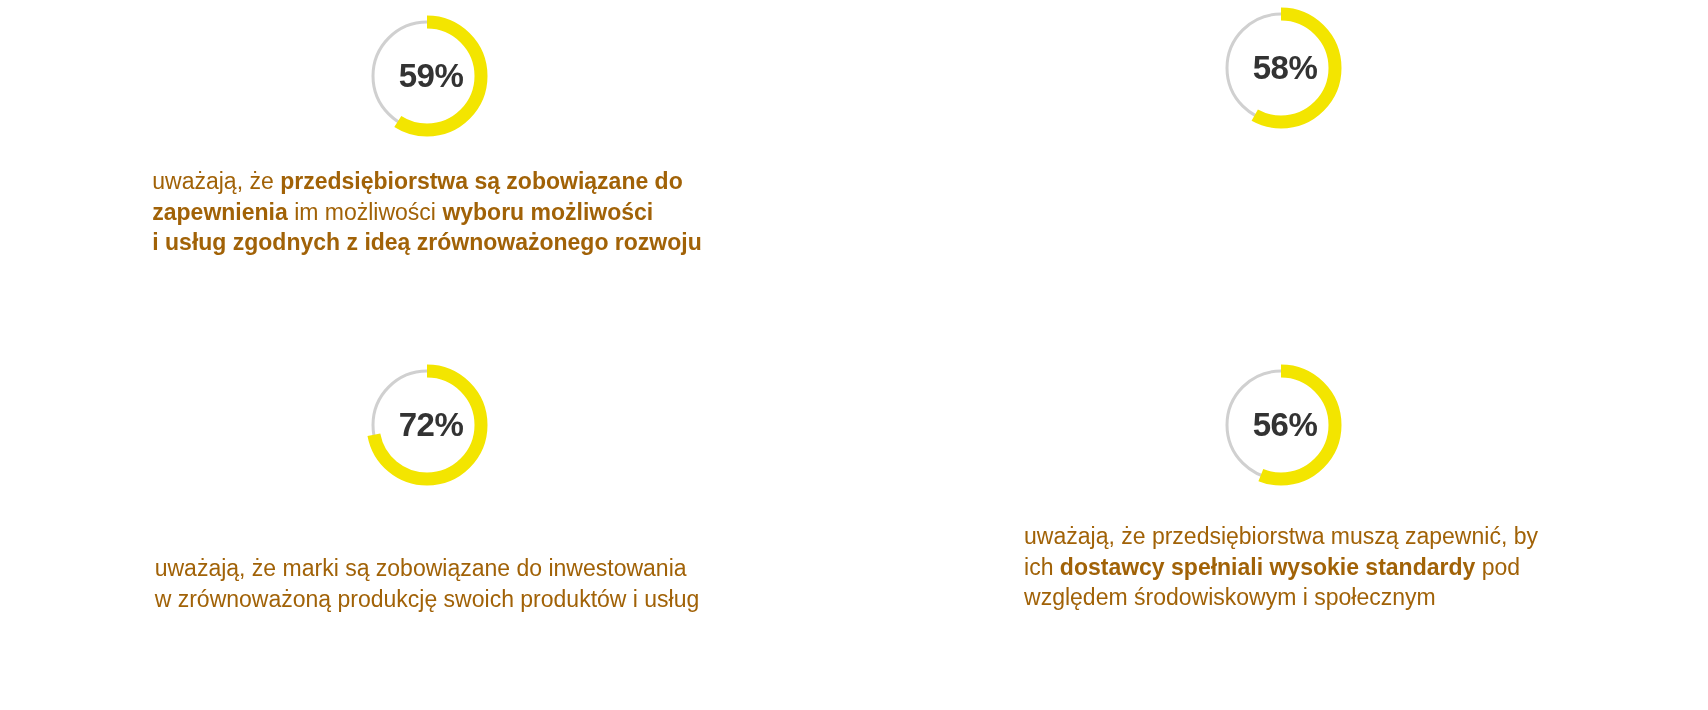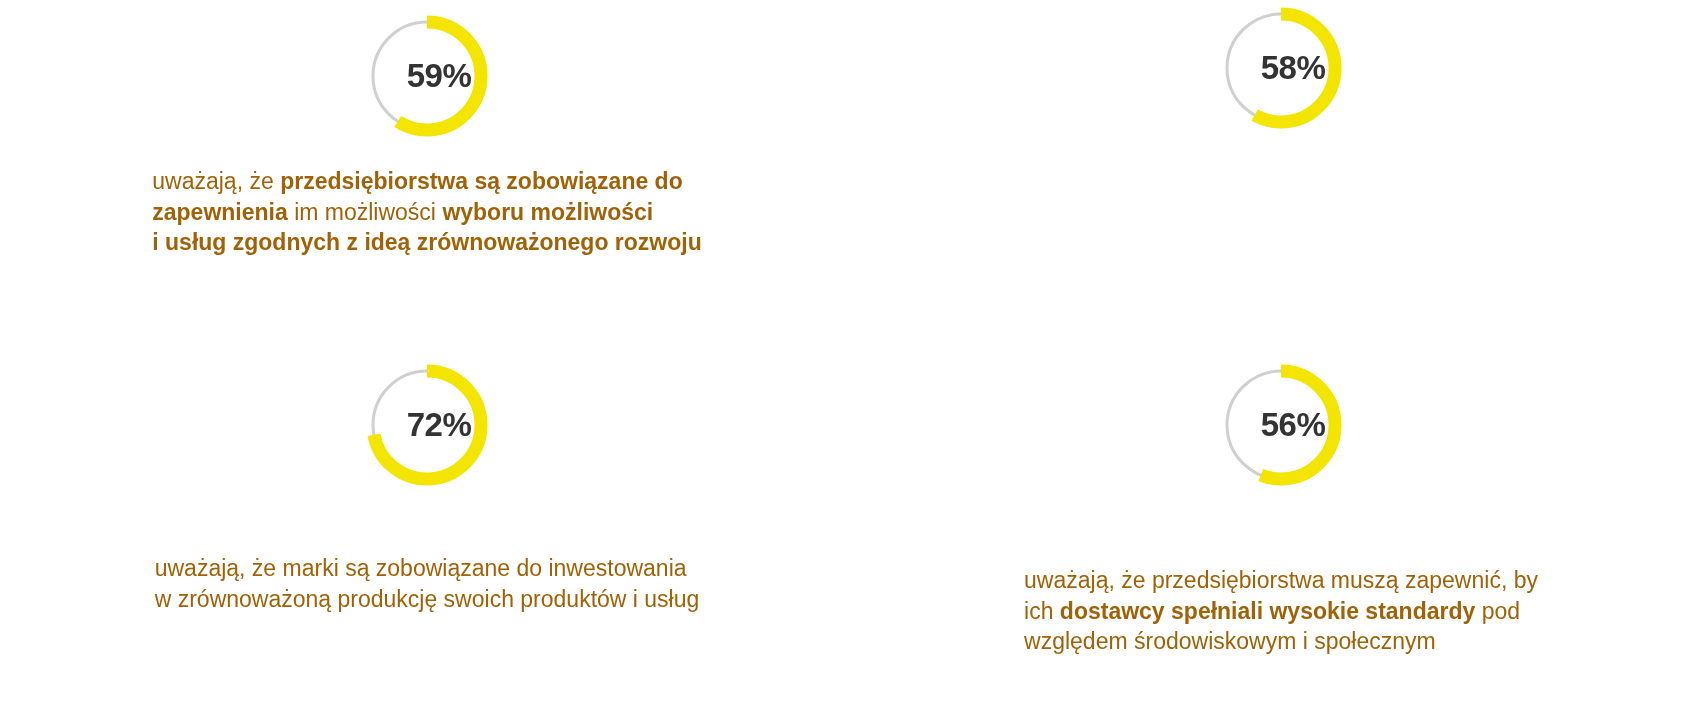--- a/index.html
+++ b/index.html
@@ -25,35 +25,35 @@
   .cell {
     position: relative;
     display: flex;
     flex-direction: column;
     align-items: center;
     box-sizing: border-box;
   }
   .cell-0 { padding-top: 12px; }
   .cell-1 { padding-top: 4px; }
   .cell-2 { padding-top: 362px; }
-  .cell-3 { padding-top: 362px; gap: 44px; }
+  .cell-3 { padding-top: 362px; }
   .cell-2, .cell-3 { padding-top: 6px; }
 
   .donut-wrap {
     position: relative;
     width: 128px;
     height: 128px;
   }
   .donut-wrap svg {
     display: block;
   }
   .donut-value {
     position: absolute;
     top: 0;
-    left: 12px;
+    left: 4px;
     width: 128px;
     height: 128px;
     display: flex;
     align-items: center;
     justify-content: center;
     font-size: 33px;
     font-weight: bold;
     color: #333333;
     letter-spacing: -0.5px;
   }

